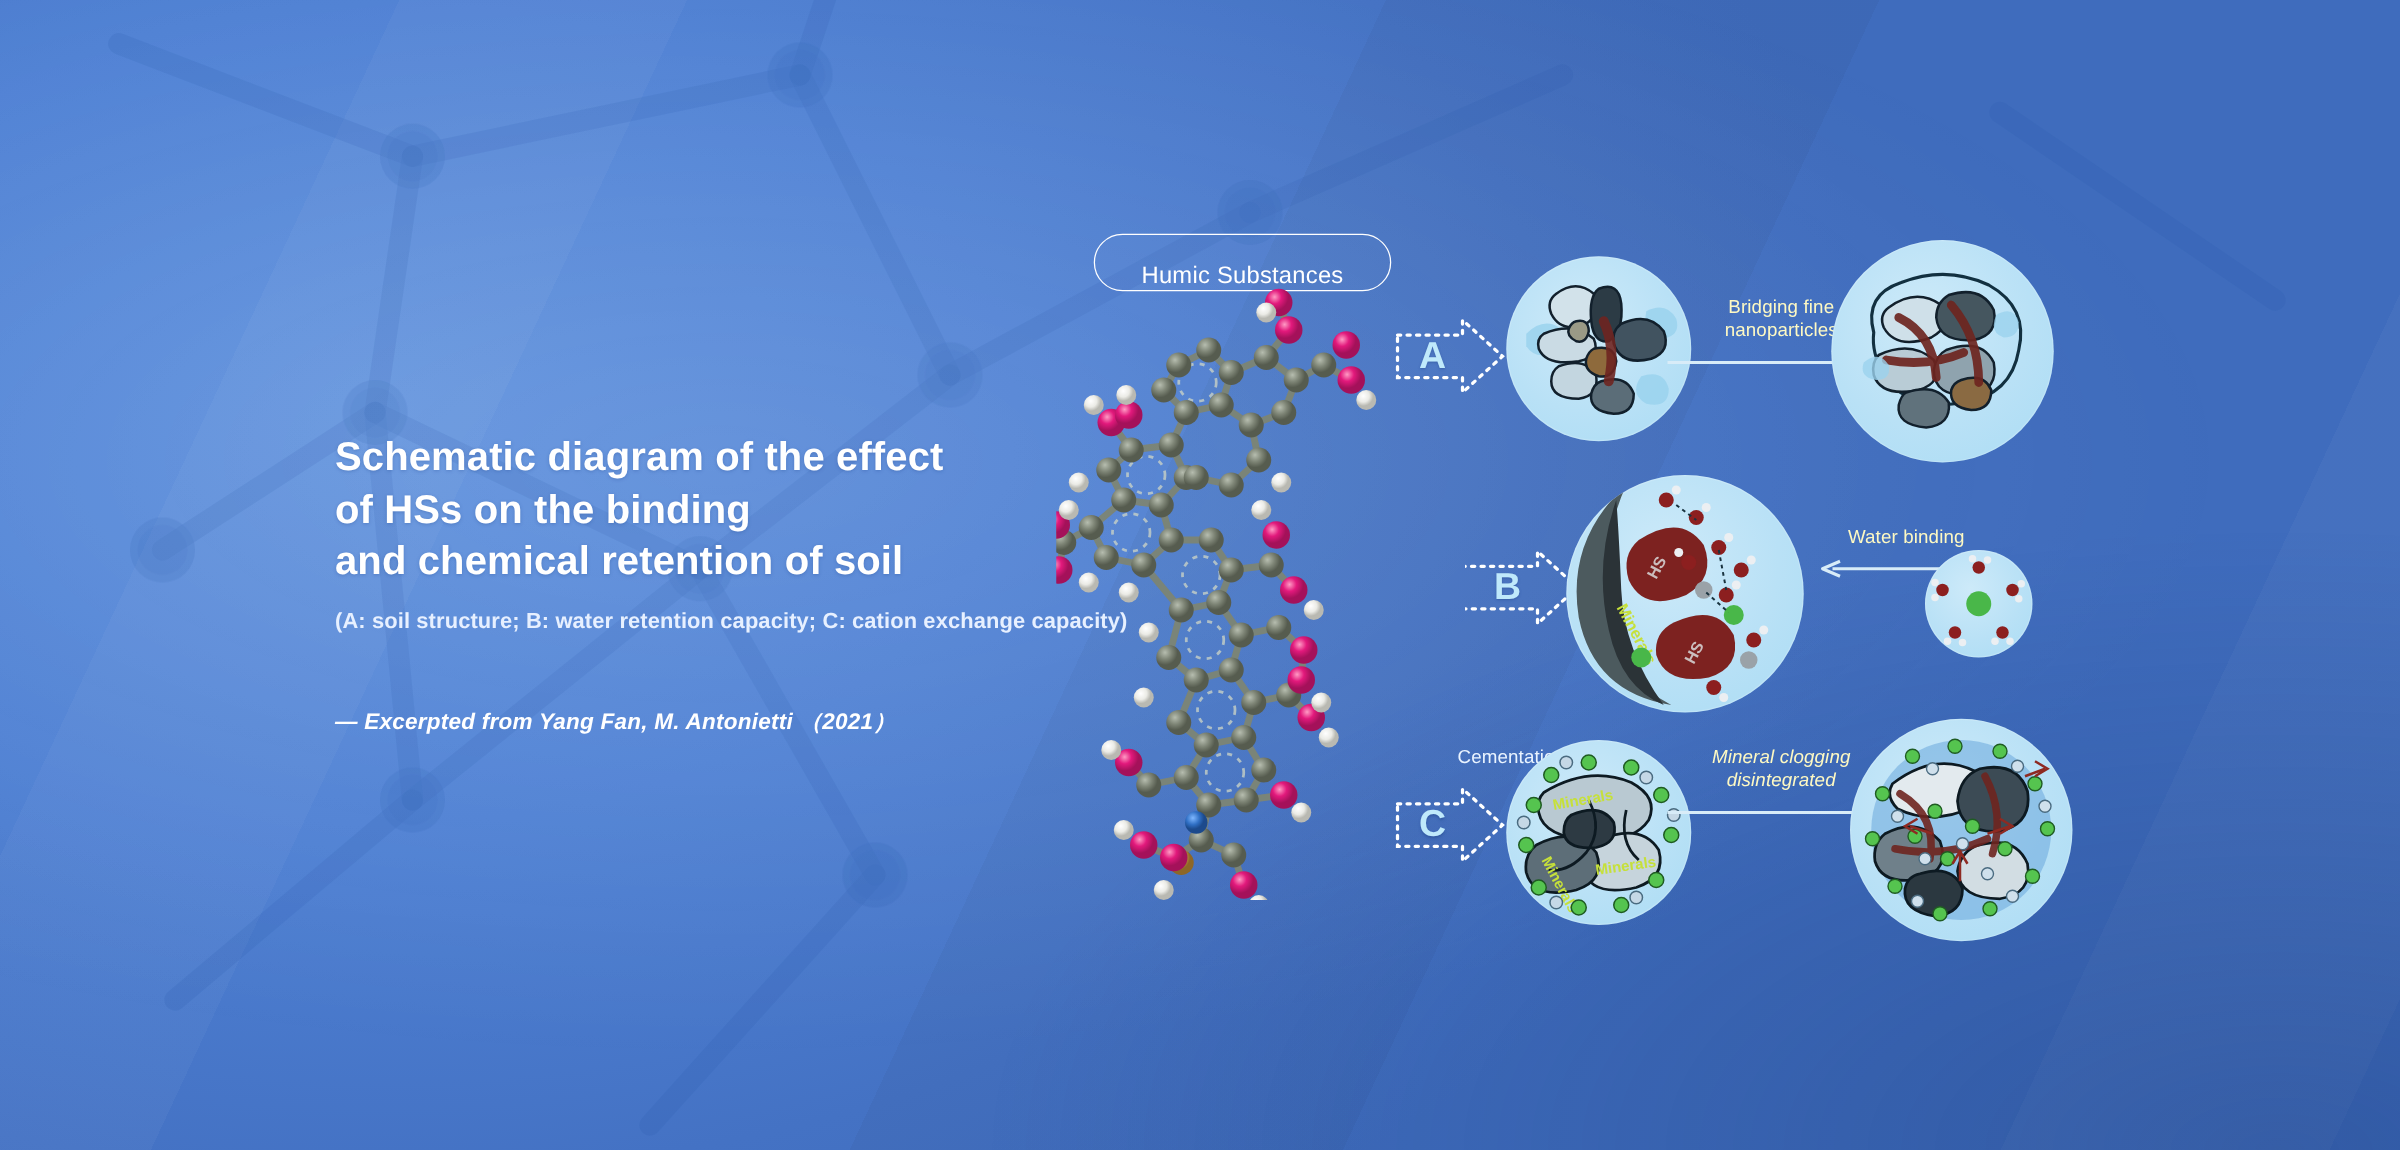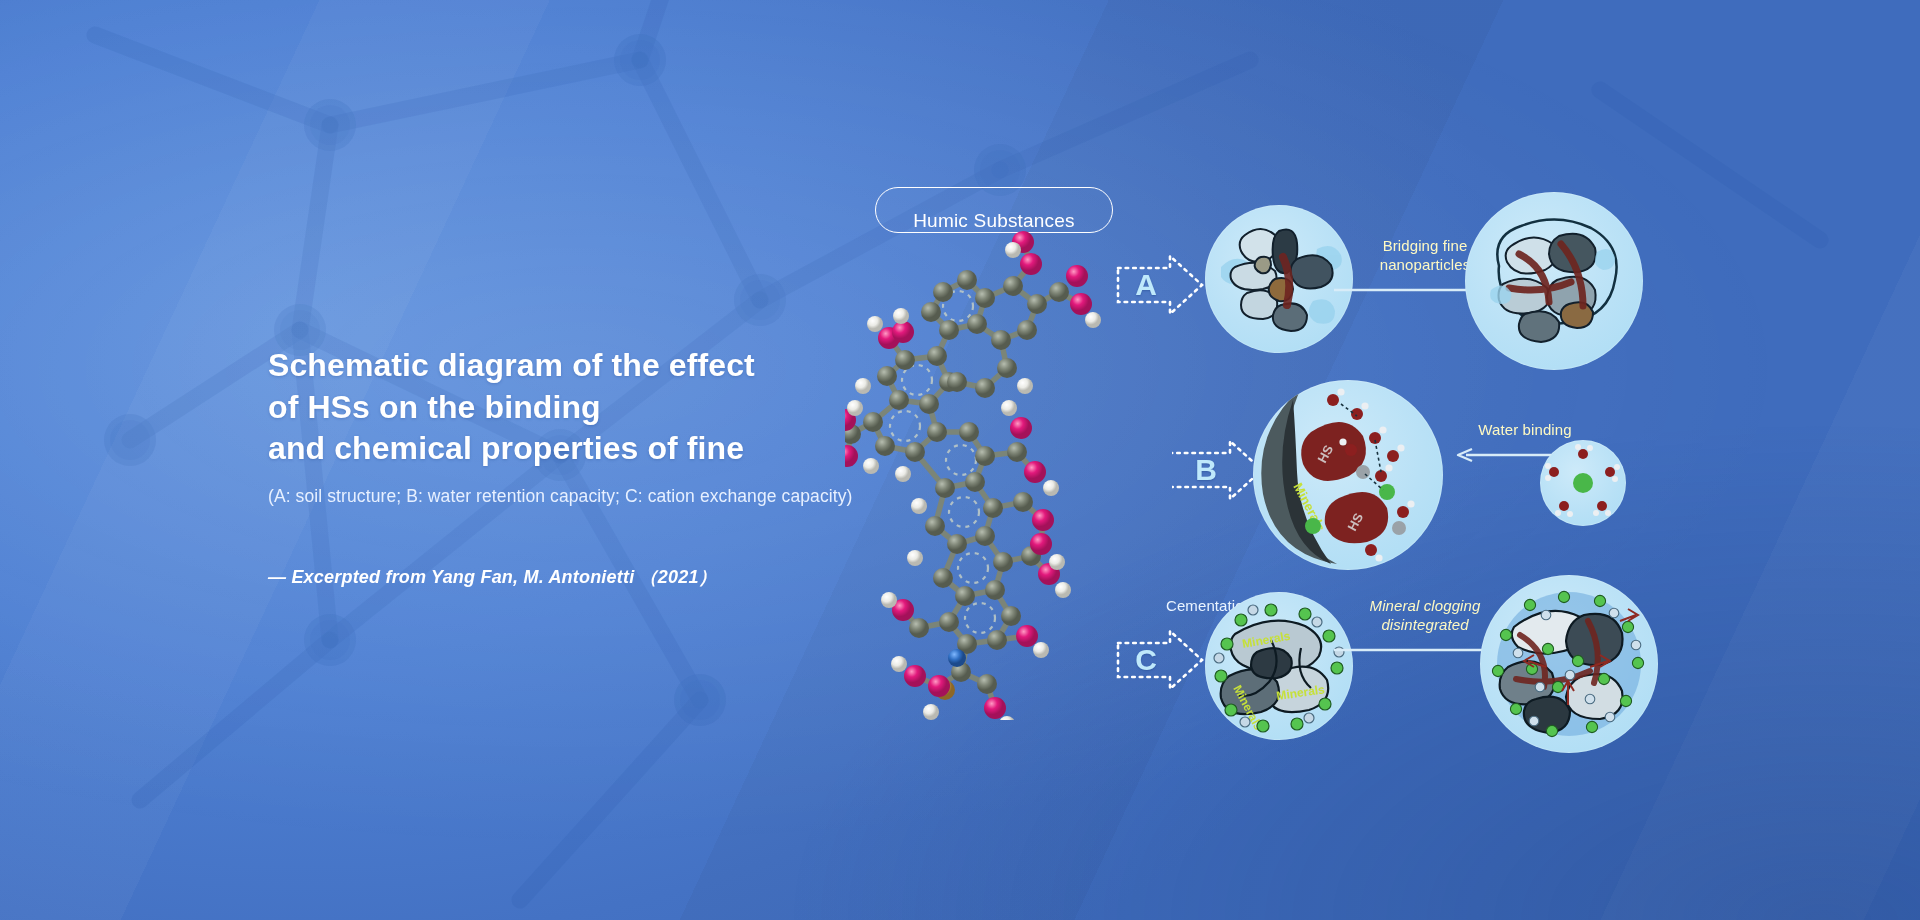--- a/index.html
+++ b/index.html
@@ -34,21 +34,21 @@
   }
 
   
   .left-copy{position:absolute;left:268px;top:345px;width:640px;}
   .title{
     color:#ffffff;font-size:32px;line-height:1.30;font-weight:700;
     letter-spacing:.1px;margin:0;text-shadow:0 1px 3px rgba(25,60,130,.28);
   }
   .title .tl{display:block;white-space:nowrap;}
   .subtitle{
-    margin-top:16px;color:#e7f0ff;font-size:17.5px;font-weight:400;
+    margin-top:16px;color:#e7f0ff;font-size:17.5px;font-weight:700;
     letter-spacing:.1px;white-space:nowrap;
   }
   .attribution{
     margin-top:58px;color:#ffffff;font-size:18px;font-weight:700;
     letter-spacing:.2px;white-space:nowrap;font-style:italic;
   }
 
   
   .hs-pill{
     position:absolute;left:875px;top:187px;width:236px;height:44px;
@@ -136,21 +136,21 @@
       <use href="#nodeg" x="1000" y="170"></use>
       <use href="#nodeg" x="130" y="440"></use>
     </g>
   </svg>
   <div class="bg-vig"></div>
 
   <div class="left-copy">
     <h1 class="title">
       <span class="tl">Schematic diagram of the effect</span>
       <span class="tl">of HSs on the binding</span>
-      <span class="tl">and chemical properties of fine</span>
+      <span class="tl">and chemical retention of soil</span>
     </h1>
     <div class="subtitle">(A: soil structure; B: water retention capacity; C: cation exchange capacity)</div>
     <div class="attribution">— Excerpted from Yang Fan, M. Antonietti （2021）</div>
   </div>
 
   <div class="hs-pill">
     <span>Humic Substances</span>
   </div>
 
   <svg class="molecule" viewBox="0 0 330 500">

